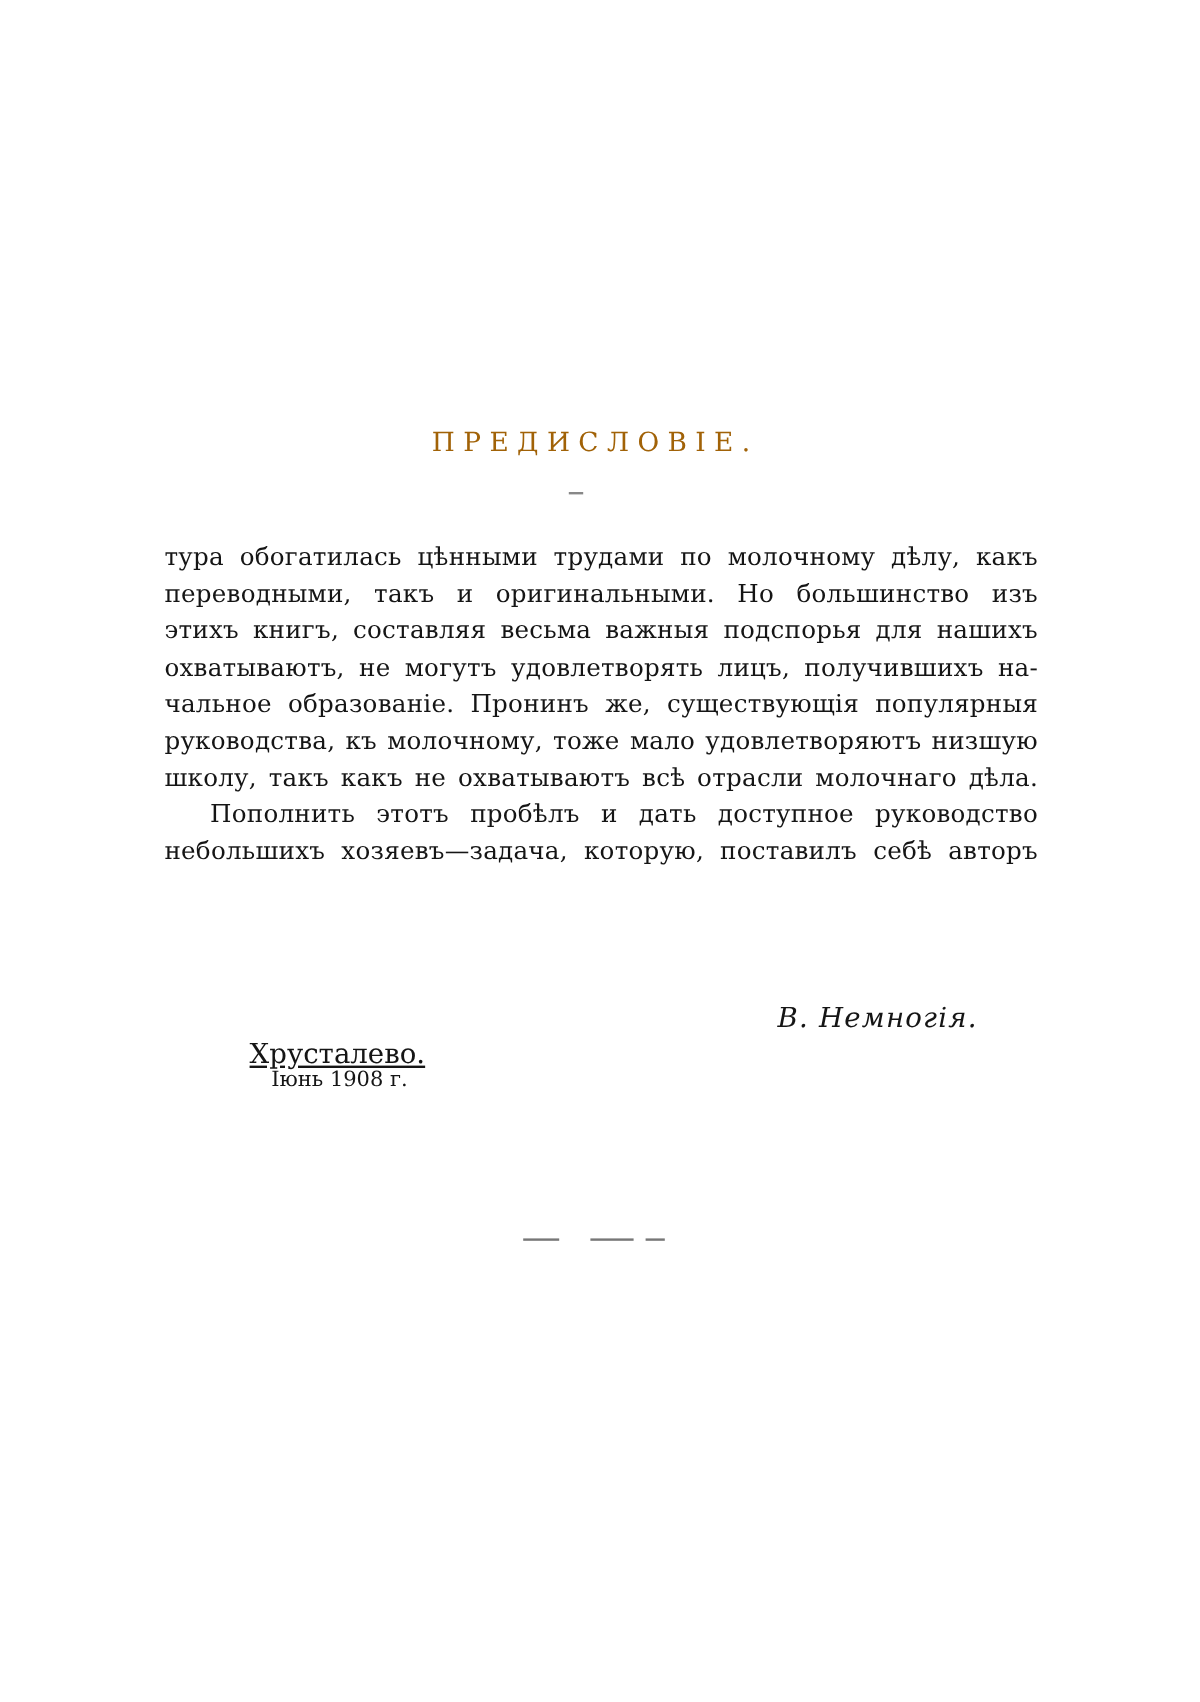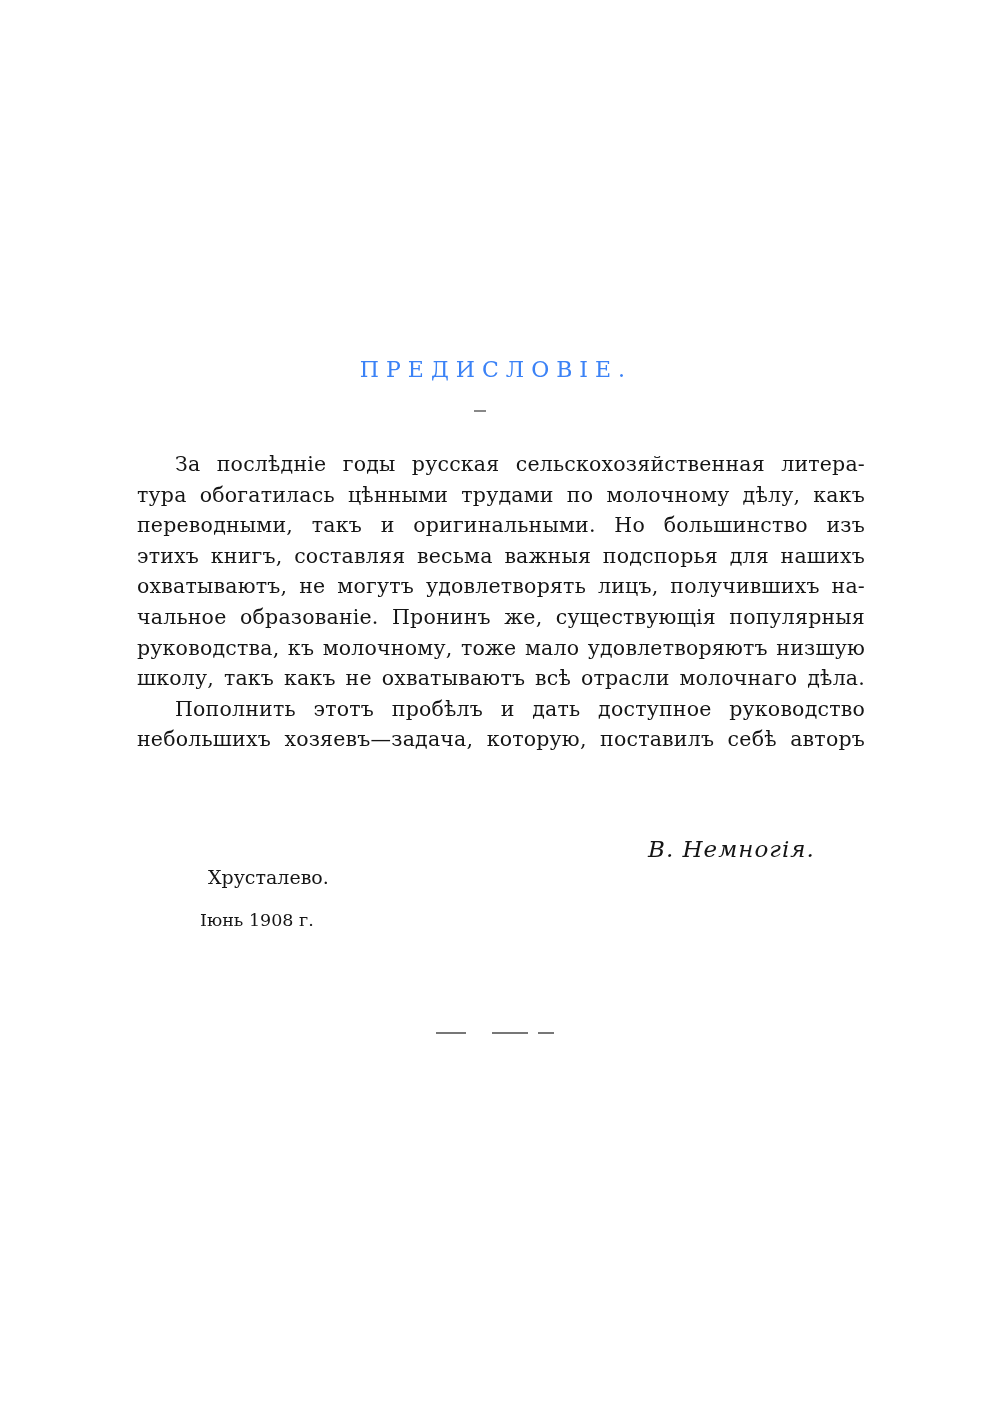--- a/index.html
+++ b/index.html
@@ -1,39 +1,38 @@
 <!DOCTYPE html>
 <html><head>
 <meta charset="utf-8">
 <style>
   html, body { margin: 0; padding: 0; background: #ffffff; }
   body { width: 1000px; height: 1418px; position: relative; overflow: hidden;
          font-family: "DejaVu Serif", "Liberation Serif", serif; color: #151515; }
   .title { position: absolute; top: 357px; left: 0; width: 992px; text-align: center;
-           font-size: 22px; letter-spacing: 7px; color: #3b82f6; }
+           font-size: 22px; letter-spacing: 7px; color: #a16207; }
   .title-orn { position: absolute; top: 410px; left: 474px; width: 12px; height: 2px; background: #888; }
   .body { position: absolute; left: 137px; top: 449px; width: 728px; }
   .line { display: block; height: 30.6px; line-height: 30.6px; font-size: 20.5px;
           text-align: justify; text-align-last: justify; white-space: nowrap; letter-spacing: 0.2px; }
   .line.indent { padding-left: 38px; }
   .line.last { text-align-last: left; }
   .sig { position: absolute; top: 836px; left: 648px; font-style: italic; font-size: 23px; letter-spacing: 1px; }
-  .place { position: absolute; top: 866px; left: 208px; font-size: 19px; }
-  .date { position: absolute; top: 890px; left: 200px; font-size: 17.5px; margin-top: 20px; }
+  .place { position: absolute; top: 866px; left: 208px; font-size: 23px; text-decoration: underline; }
+  .date { position: absolute; top: 890px; left: 226px; font-size: 17.5px; }
   .footer-rule { position: absolute; top: 1032px; height: 2px; background: #777; }
 </style>
 </head>
 <body>
 
 <div>
   <div class="title">ПРЕДИСЛОВІЕ.</div>
   <div class="title-orn"></div>
 
   <div class="body">
-    <span class="line indent">За послѣдніе годы русская сельскохозяйственная литера-</span>
     <span class="line">тура обогатилась цѣнными трудами по молочному дѣлу, какъ</span>
     <span class="line">переводными, такъ и оригинальными. Но большинство изъ</span>
     <span class="line">этихъ книгъ, составляя весьма важныя подспорья для нашихъ</span>
     <span class="line">охватываютъ, не могутъ удовлетворять лицъ, получившихъ на-</span>
     <span class="line">чальное образованіе. Пронинъ же, существующія популярныя</span>
     <span class="line">руководства, къ молочному, тоже мало удовлетворяютъ низшую</span>
     <span class="line">школу, такъ какъ не охватываютъ всѣ отрасли молочнаго дѣла.</span>
     <span class="line indent">Пополнить этотъ пробѣлъ и дать доступное руководство</span>
     <span class="line">небольшихъ хозяевъ—задача, которую, поставилъ себѣ авторъ</span>
   </div>

